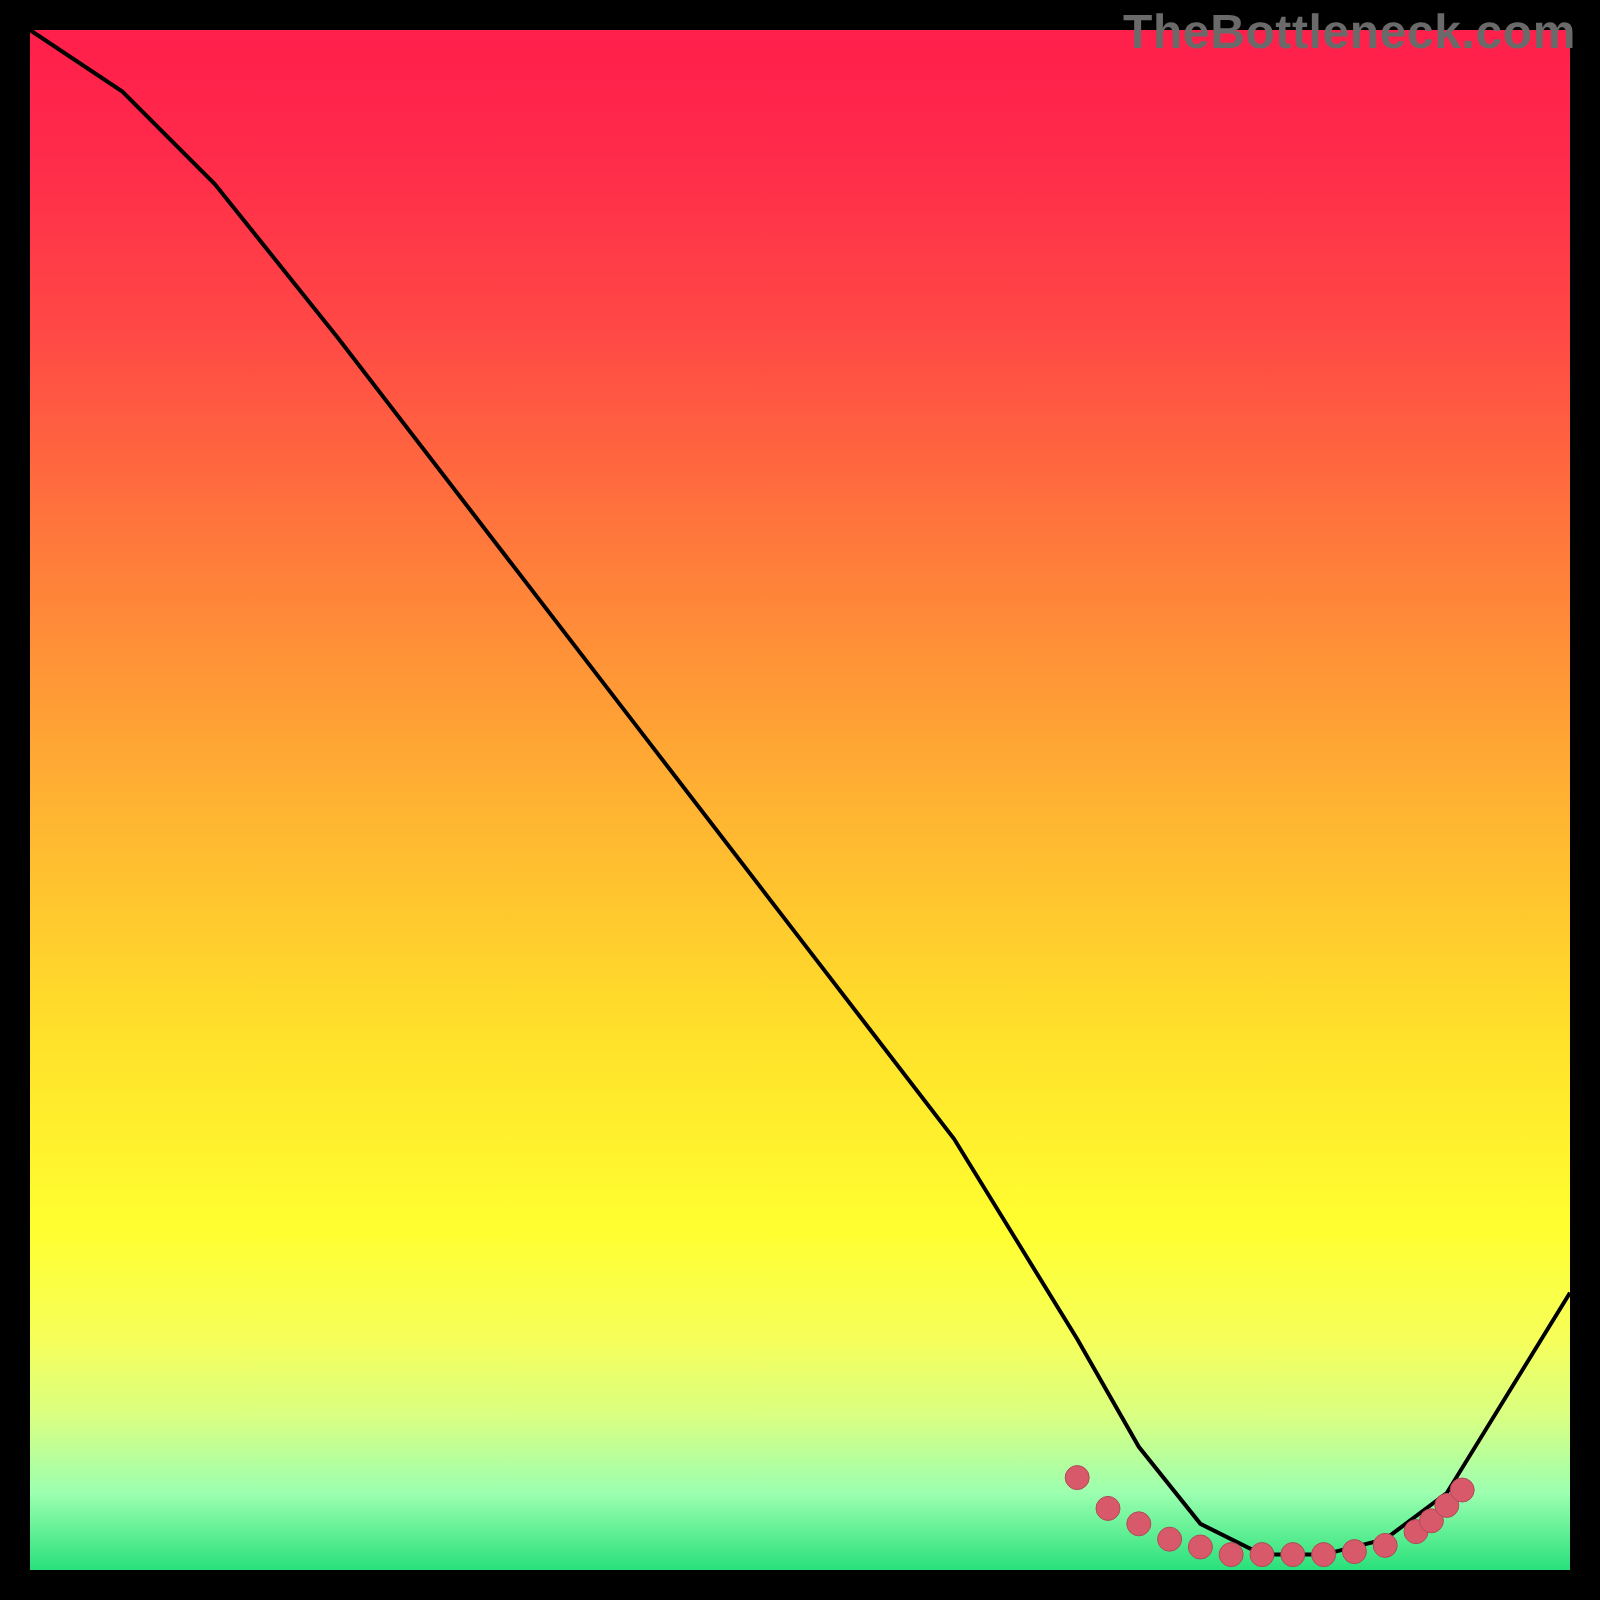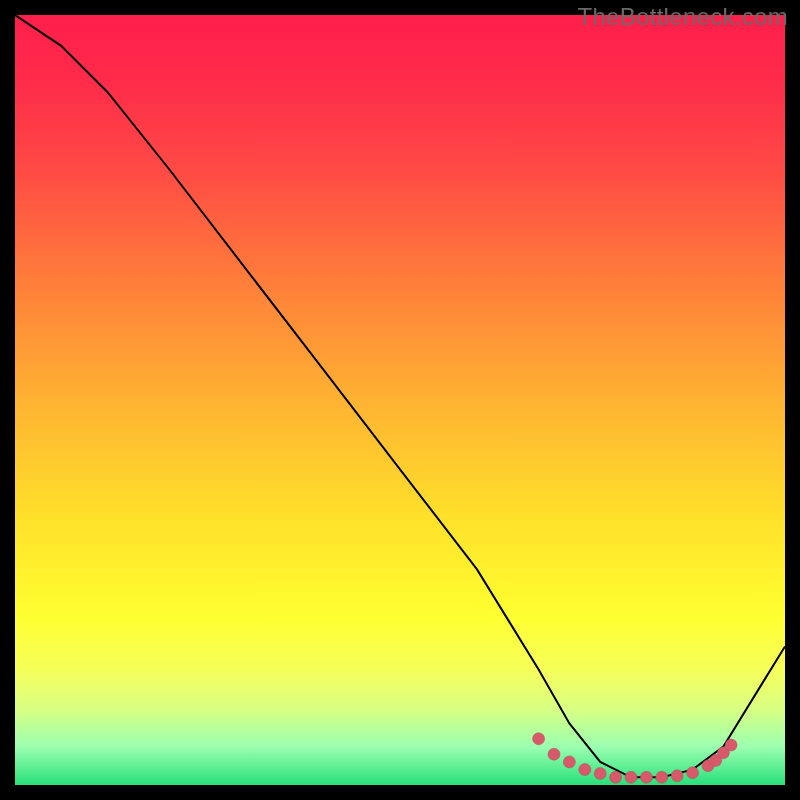--- a/index.html
+++ b/index.html
@@ -34,21 +34,21 @@
       #f6ff5a 85%,
       #d9ff82 90%,
       #9cffb0 95%,
       #28e07a 100%);
   }
   .watermark {
     position: absolute;
     top: 3px;
     right: 12px;
     font-size: 24px;
-    font-weight: 400;
+    font-weight: 700;
     color: #6a6a6a;
     letter-spacing: 0.3px;
     user-select: none;
   }
   svg.overlay {
     position: absolute;
     left: 15px;
     top: 15px;
     width: 770px;
     height: 770px;

